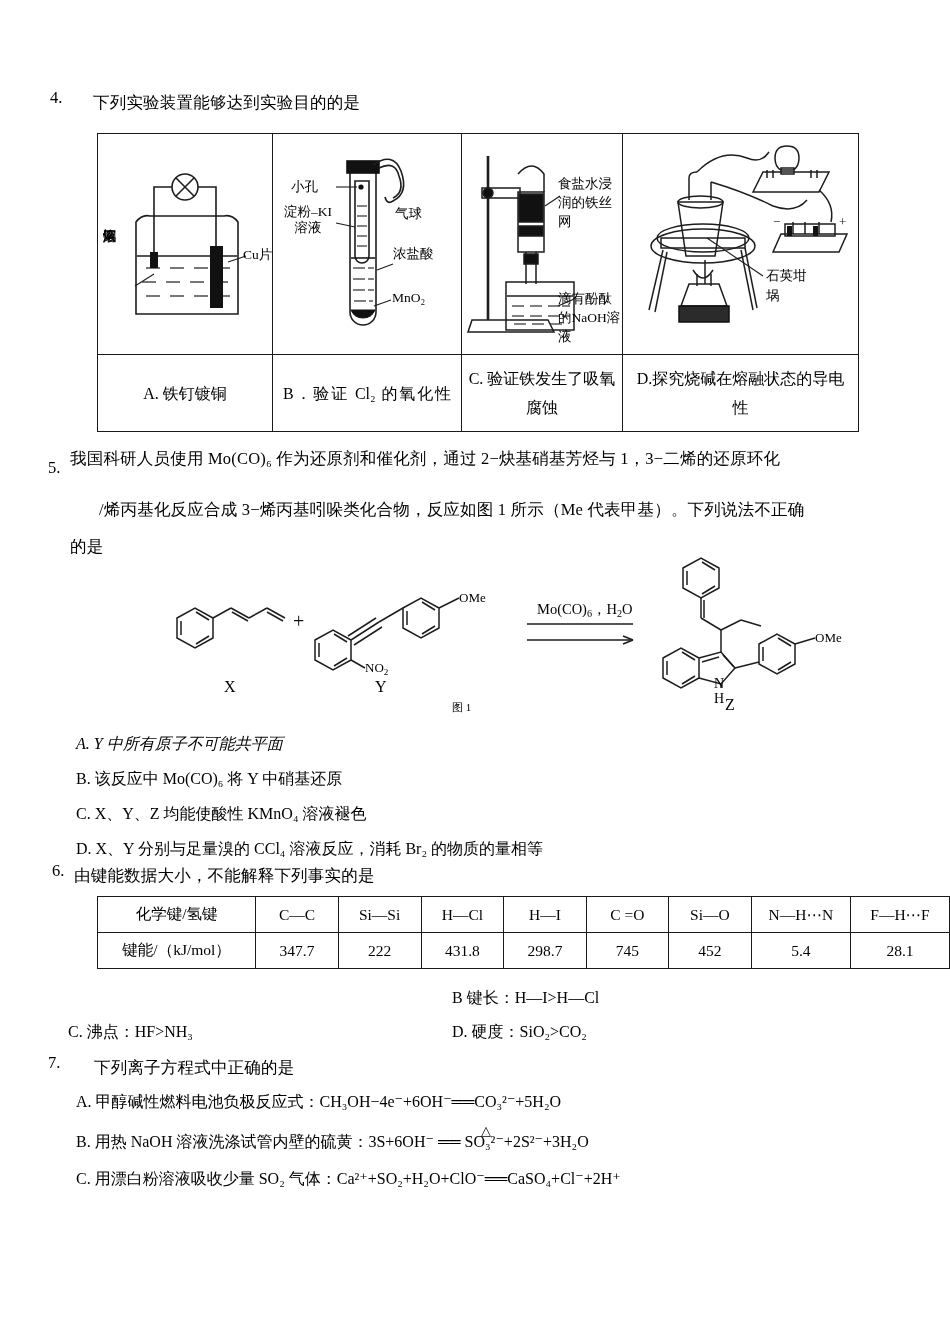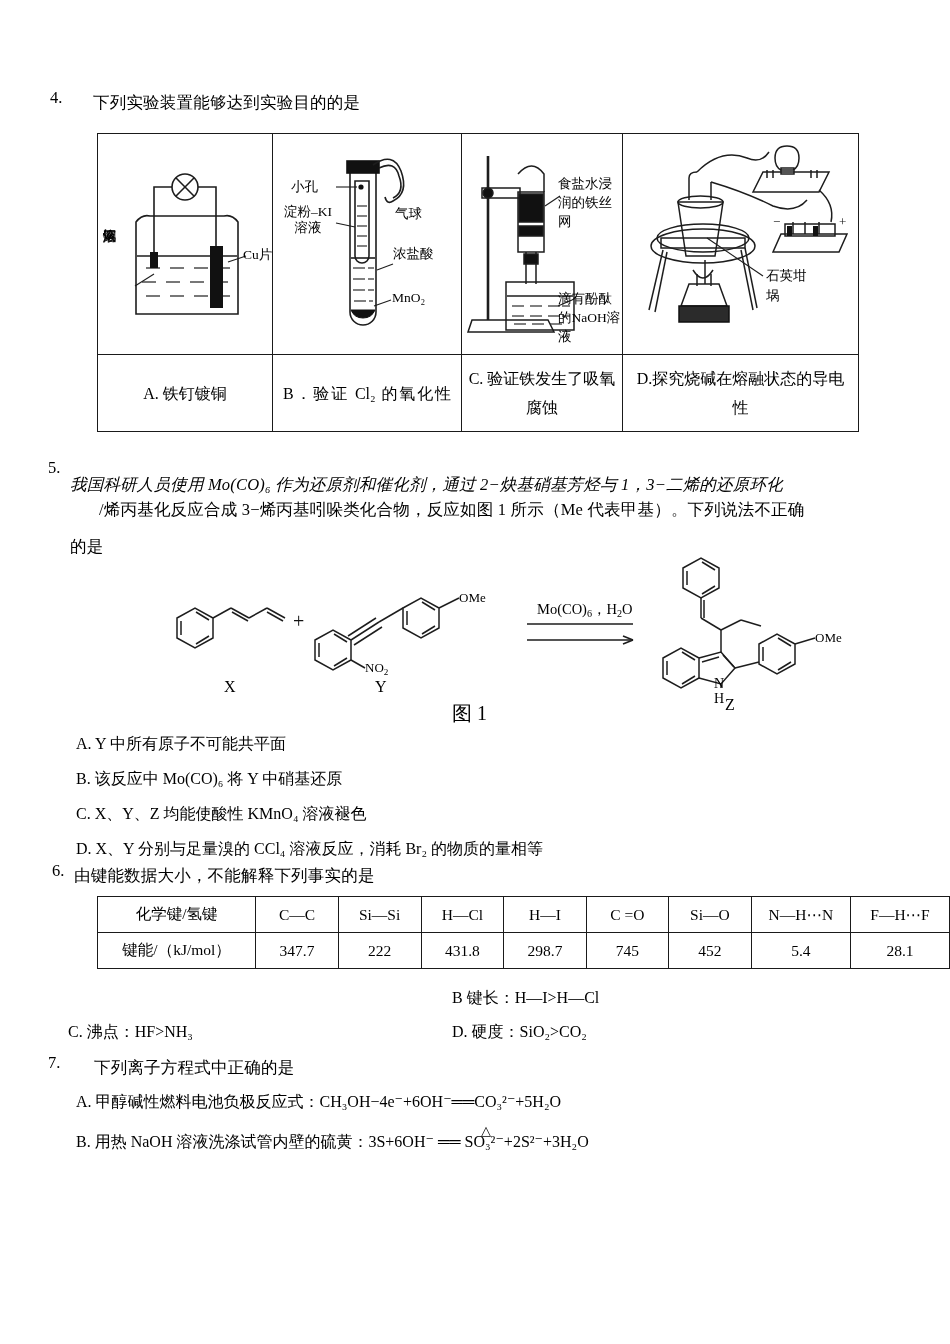--- a/index.html
+++ b/index.html
@@ -34,21 +34,21 @@
   .tbl6{position:absolute;left:97px;top:896px;border-collapse:collapse;font-size:15.5px;}
   .tbl6 td{border:1.2px solid #1a1a1a;text-align:center;height:35px;padding:0 4px;white-space:nowrap;}
   .tbl6 .hdrname{width:152px;}
   .tbl6 .c{width:76px;}
   .tbl6 .cw{width:92px;}
 
   
   .scheme{position:absolute;left:97px;top:548px;width:760px;height:170px;}
   .scheme svg{position:absolute;left:0;top:0;}
   .sv-lbl{position:absolute;font-size:13px;}
-  .fig-cap{position:absolute;font-size:20px;}
+  .fig-cap{position:absolute;font-size:11px;}
 
   .arrow-txt{position:absolute;font-size:14.5px;}
 </style>
 </head>
 <body>
 
 <div class="page">
 
   <div class="qnum" style="left:50px;top:88px;">4.</div>
   <div class="q" style="left:73px;top:88px;margin-left:20px;">下列实验装置能够达到实验目的的是</div>
@@ -266,21 +266,21 @@
     <tr>
       <td class="labcell"><span>A. 铁钉镀铜</span></td>
       <td class="labcell lft"><span>B．验证 Cl₂ 的氧化性</span></td>
       <td class="labcell"><span>C. 验证铁发生了吸氧腐蚀</span></td>
       <td class="labcell"><span>D.探究烧碱在熔融状态的导电性</span></td>
     </tr>
   </tbody>
     </table>
 
   <div class="qnum" style="left:48px;top:458px;">5.</div>
-  <div class="q" style="left:70px;top:470px;font-style:italic;">我国科研人员使用 Mo(CO)₆ 作为还原剂和催化剂，通过 2−炔基硝基芳烃与 1，3−二烯的还原环化</div>
+  <div class="q" style="left:70px;top:444px;">我国科研人员使用 Mo(CO)₆ 作为还原剂和催化剂，通过 2−炔基硝基芳烃与 1，3−二烯的还原环化</div>
   <div class="q" style="left:70px;top:495px;margin-left:29px;">/烯丙基化反应合成 3−烯丙基吲哚类化合物，反应如图 1 所示（Me 代表甲基）。下列说法不正确</div>
   <div class="q" style="left:70px;top:532px;">的是</div>
 
   <div class="scheme">
     <svg width="760" height="175" viewBox="0 0 760 175">
       <g fill="none" stroke="#1d1d1d" stroke-width="1.5">
 
         <polygon points="80,70 98,60 116,70 116,90 98,100 80,90"></polygon>
         <line x1="84" y1="73" x2="84" y2="87"></line>
         <line x1="99" y1="64" x2="112" y2="72"></line>
@@ -356,21 +356,21 @@
     <div class="sv-lbl" style="left:617px;top:143px;font-size:14px;">H</div>
 
     <div class="arrow-txt" style="left:440px;top:52px;">Mo(CO)<sub>6</sub>，H<sub>2</sub>O</div>
 
     <div class="sv-lbl" style="left:127px;top:130px;font-size:16px;">X</div>
     <div class="sv-lbl" style="left:278px;top:130px;font-size:16px;">Y</div>
     <div class="sv-lbl" style="left:628px;top:148px;font-size:16px;">Z</div>
   </div>
   <div class="fig-cap" style="left:452px;top:700px;">图 1</div>
 
-  <div class="opt" style="left:76px;top:729px;">A. Y 中所有原子不可能共平面</div>
+  <div class="opt" style="left:76px;top:729px;font-style:italic;">A. Y 中所有原子不可能共平面</div>
   <div class="opt" style="left:76px;top:764px;">B. 该反应中 Mo(CO)₆ 将 Y 中硝基还原</div>
   <div class="opt" style="left:76px;top:799px;">C. X、Y、Z 均能使酸性 KMnO₄ 溶液褪色</div>
   <div class="opt" style="left:76px;top:834px;">D. X、Y 分别与足量溴的 CCl₄ 溶液反应，消耗 Br₂ 的物质的量相等</div>
 
   <div class="qnum" style="left:52px;top:861px;">6.</div>
   <div class="q" style="left:74px;top:861px;">由键能数据大小，不能解释下列事实的是</div>
 
   <table class="tbl6">
     <tbody>
         <tr>
@@ -401,14 +401,15 @@
   <div class="opt" style="left:452px;top:983px;">B  键长：H—I&gt;H—Cl</div>
   <div class="opt" style="left:68px;top:1017px;">C. 沸点：HF&gt;NH₃</div>
   <div class="opt" style="left:452px;top:1017px;">D. 硬度：SiO₂&gt;CO₂</div>
 
   <div class="qnum" style="left:48px;top:1053px;">7.</div>
   <div class="q" style="left:70px;top:1053px;margin-left:24px;">下列离子方程式中正确的是</div>
 
   <div class="opt" style="left:76px;top:1087px;">A. 甲醇碱性燃料电池负极反应式：CH₃OH−4e⁻+6OH⁻══CO₃²⁻+5H₂O</div>
   <div class="opt" style="left:76px;top:1127px;">B. 用热 NaOH 溶液洗涤试管内壁的硫黄：3S+6OH⁻ ══ SO₃²⁻+2S²⁻+3H₂O</div>
   <div class="opt" style="left:481px;top:1116px;font-size:13px;">△</div>
+  <div class="opt" style="left:76px;top:1164px;">C. 用漂白粉溶液吸收少量 SO₂ 气体：Ca²⁺+SO₂+H₂O+ClO⁻══CaSO₄+Cl⁻+2H⁺</div>
 
 </div>
 
 </body></html>

